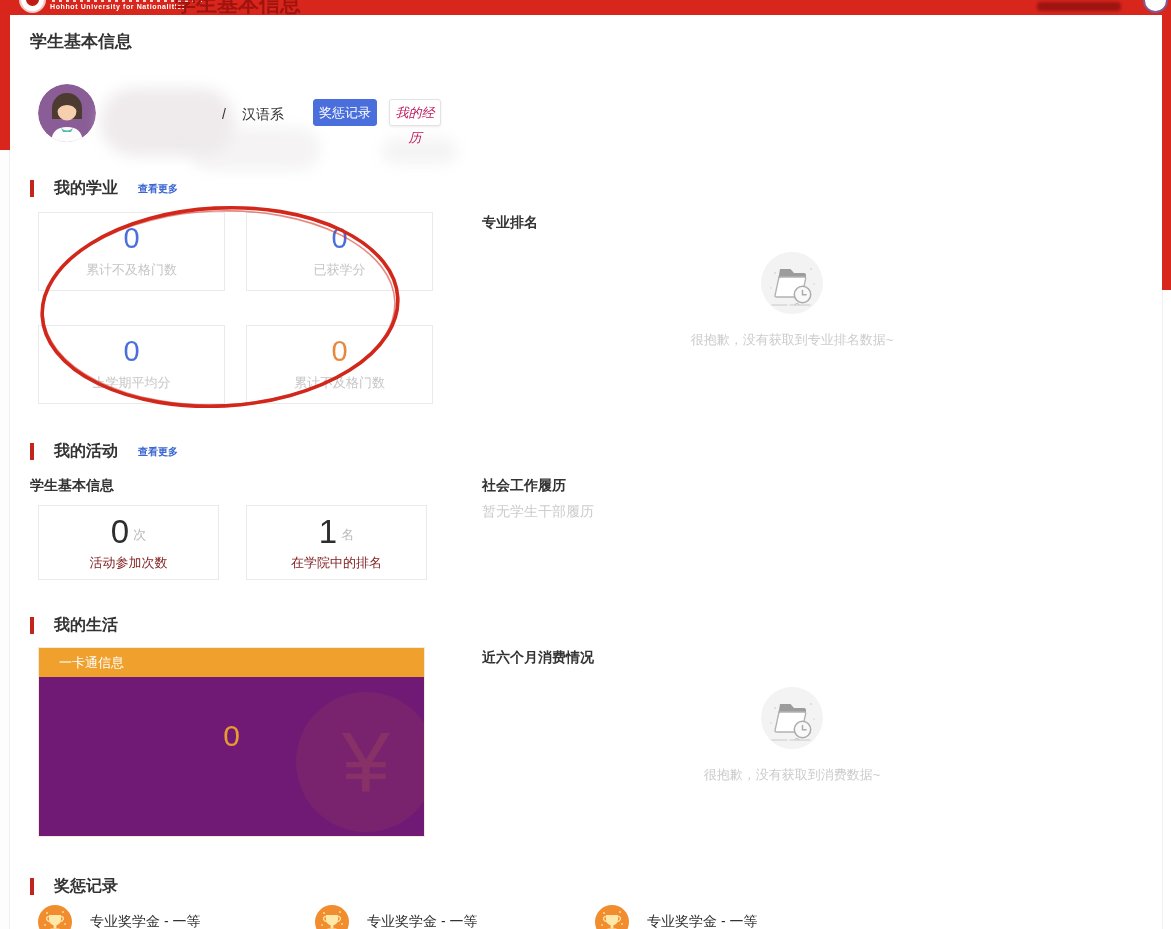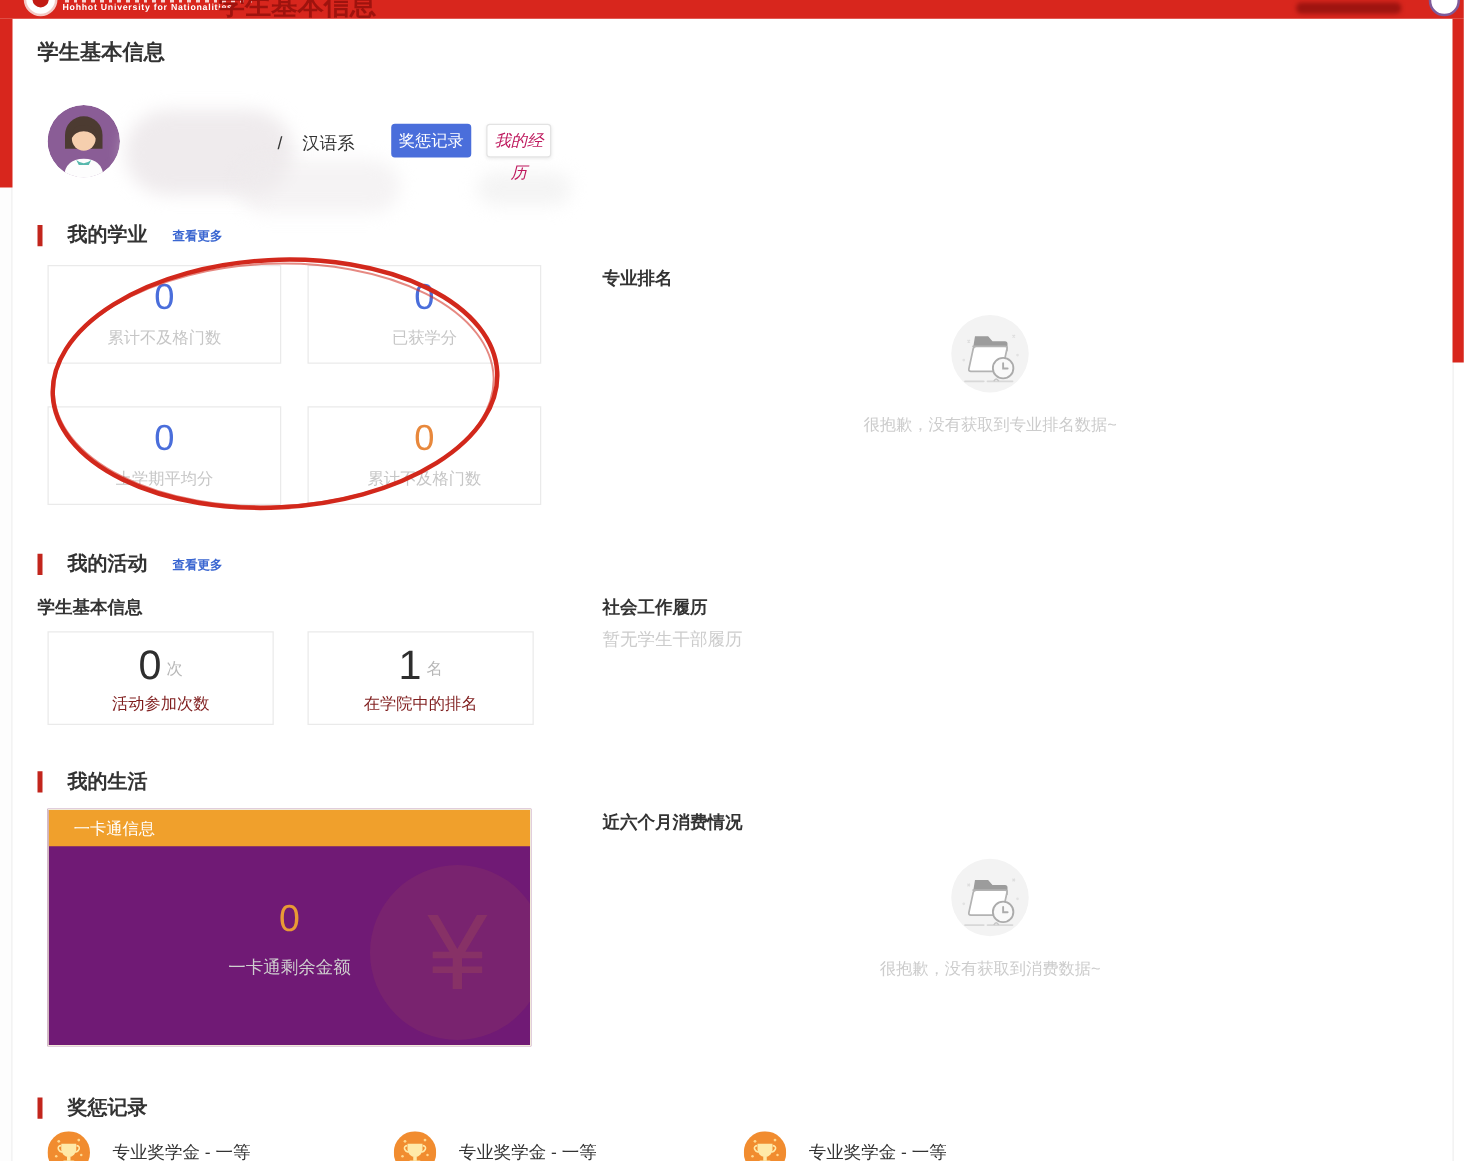--- a/index.html
+++ b/index.html
@@ -203,21 +203,20 @@
 
 <div class="sec-header" style="left:30px; top:615px;">
   <div class="sec-bar"></div>
   <div class="sec-title">我的生活</div>
 </div>
 
 <div class="ecard">
   <div class="ecard-head">一卡通信息</div>
   <div class="ecard-watermark">¥</div>
   <div class="ecard-num">0</div>
-  <div class="ecard-label">一卡通剩余金额</div>
 </div>
 
 <div class="sub-title" style="left:482px; top:649px;">近六个月消费情况</div>
 <svg class="empty-icon" style="left:759px; top:685px;" viewBox="0 0 66 66">
   <circle cx="33" cy="33" r="31" fill="#f3f3f3"></circle>
   <path d="M21 19 h10.5 l3.5 4 h10 q2 0 2 2 v6 h-28 z" fill="#9c9c9c"></path>
   <path d="M19.5 27 h25.5 q2 0 1.6 1.9 l-3.5 16.2 q-0.4 1.9 -2.4 1.9 h-23 q-2 0 -1.6 -1.9 l3.5 -16.2 q0.4 -1.9 2.4 -1.9 z" fill="#fff" stroke="#b3b3b3" stroke-width="1.4" stroke-linejoin="round"></path>
   <circle cx="43.5" cy="44.5" r="8.2" fill="#f9f9f9" stroke="#ababab" stroke-width="1.5"></circle>
   <path d="M43.5 40.5 v4.3 h3.6" fill="none" stroke="#ababab" stroke-width="1.5" stroke-linecap="round"></path>
   <path d="M13 55 h15 M31 55 h20" stroke="#d8d8d8" stroke-width="1.4" stroke-linecap="round"></path>

